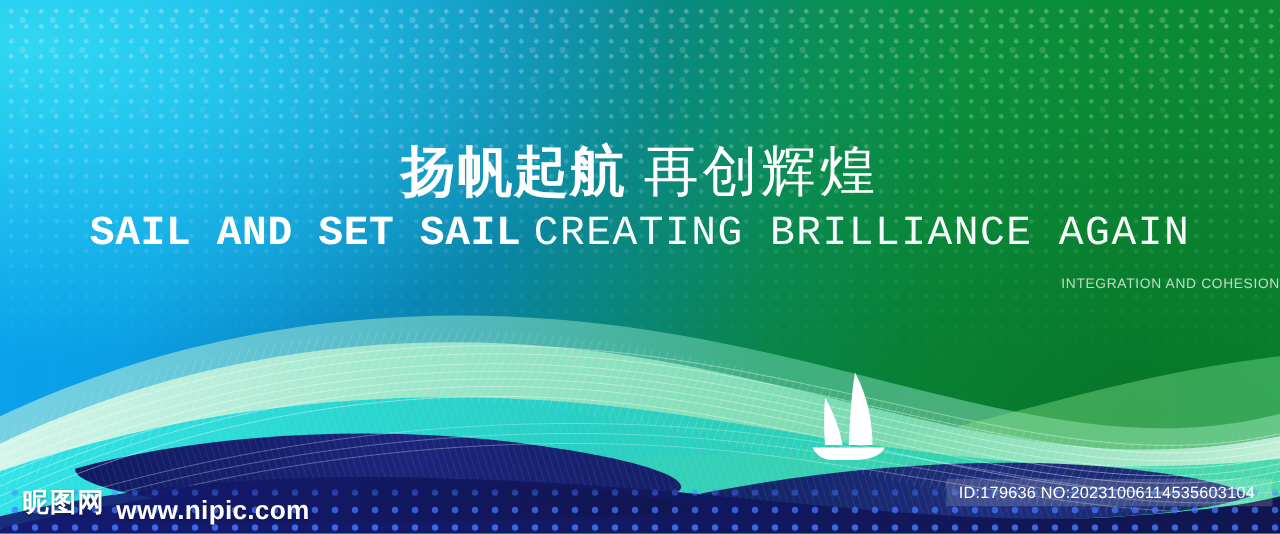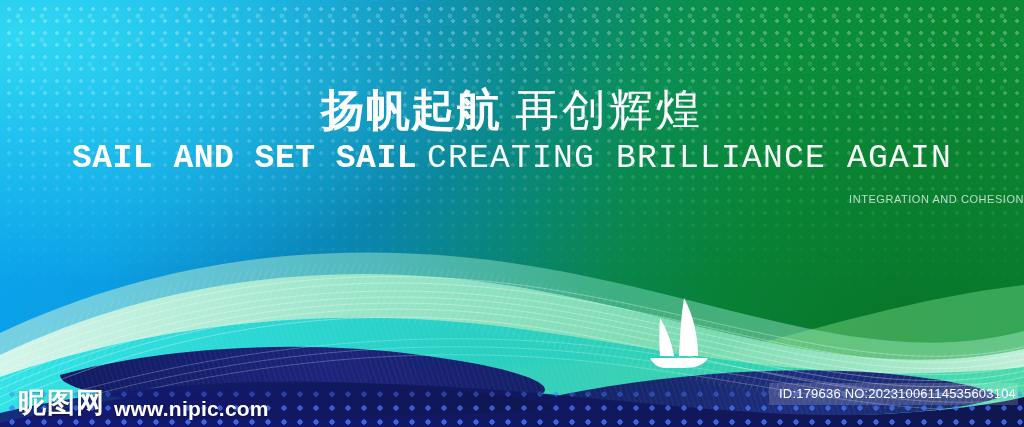--- a/index.html
+++ b/index.html
@@ -90,21 +90,21 @@
     top: 296px;
     width: 84px;
     height: 74px;
   }
   .sailboat svg { display: block; width: 84px; height: 74px; }
 
   
   .text-block {
     position: absolute;
     left: 0; right: 0;
-    top: 88px;
+    top: 116px;
     text-align: center;
   }
   .title-cn {
     font-size: 44px;
     line-height: 1.02;
     letter-spacing: 2px;
     color: #ffffff;
     white-space: nowrap;
   }
   .title-cn .cn-bold {
@@ -148,21 +148,21 @@
   .watermark {
     position: absolute;
     left: 18px;
     bottom: 8px;
     display: flex;
     align-items: center;
     gap: 9px;
     color: #ffffff;
   }
   .wm-cn {
-    font-size: 28px;
+    font-size: 21px;
     font-weight: 700;
     letter-spacing: 1px;
     line-height: 1;
     text-shadow: 0 1px 2px rgba(0,0,0,0.35);
   }
   .wm-url {
     font-size: 21px;
     font-weight: 700;
     letter-spacing: 0.2px;
     line-height: 1;
@@ -172,21 +172,21 @@
 
   
   .id-plate {
     position: absolute;
     right: 6px;
     bottom: 22px;
     background: rgba(255,255,255,0.16);
     color: #ffffff;
     font-size: 13px;
     letter-spacing: 0.2px;
-    padding: 4px 2px 5px 10px;
+    padding: 4px 14px 5px 10px;
     line-height: 1;
     white-space: nowrap;
   }
 </style>
 </head>
 <body>
 
 <div id="poster">
 
   <div class="bg-base"></div>

